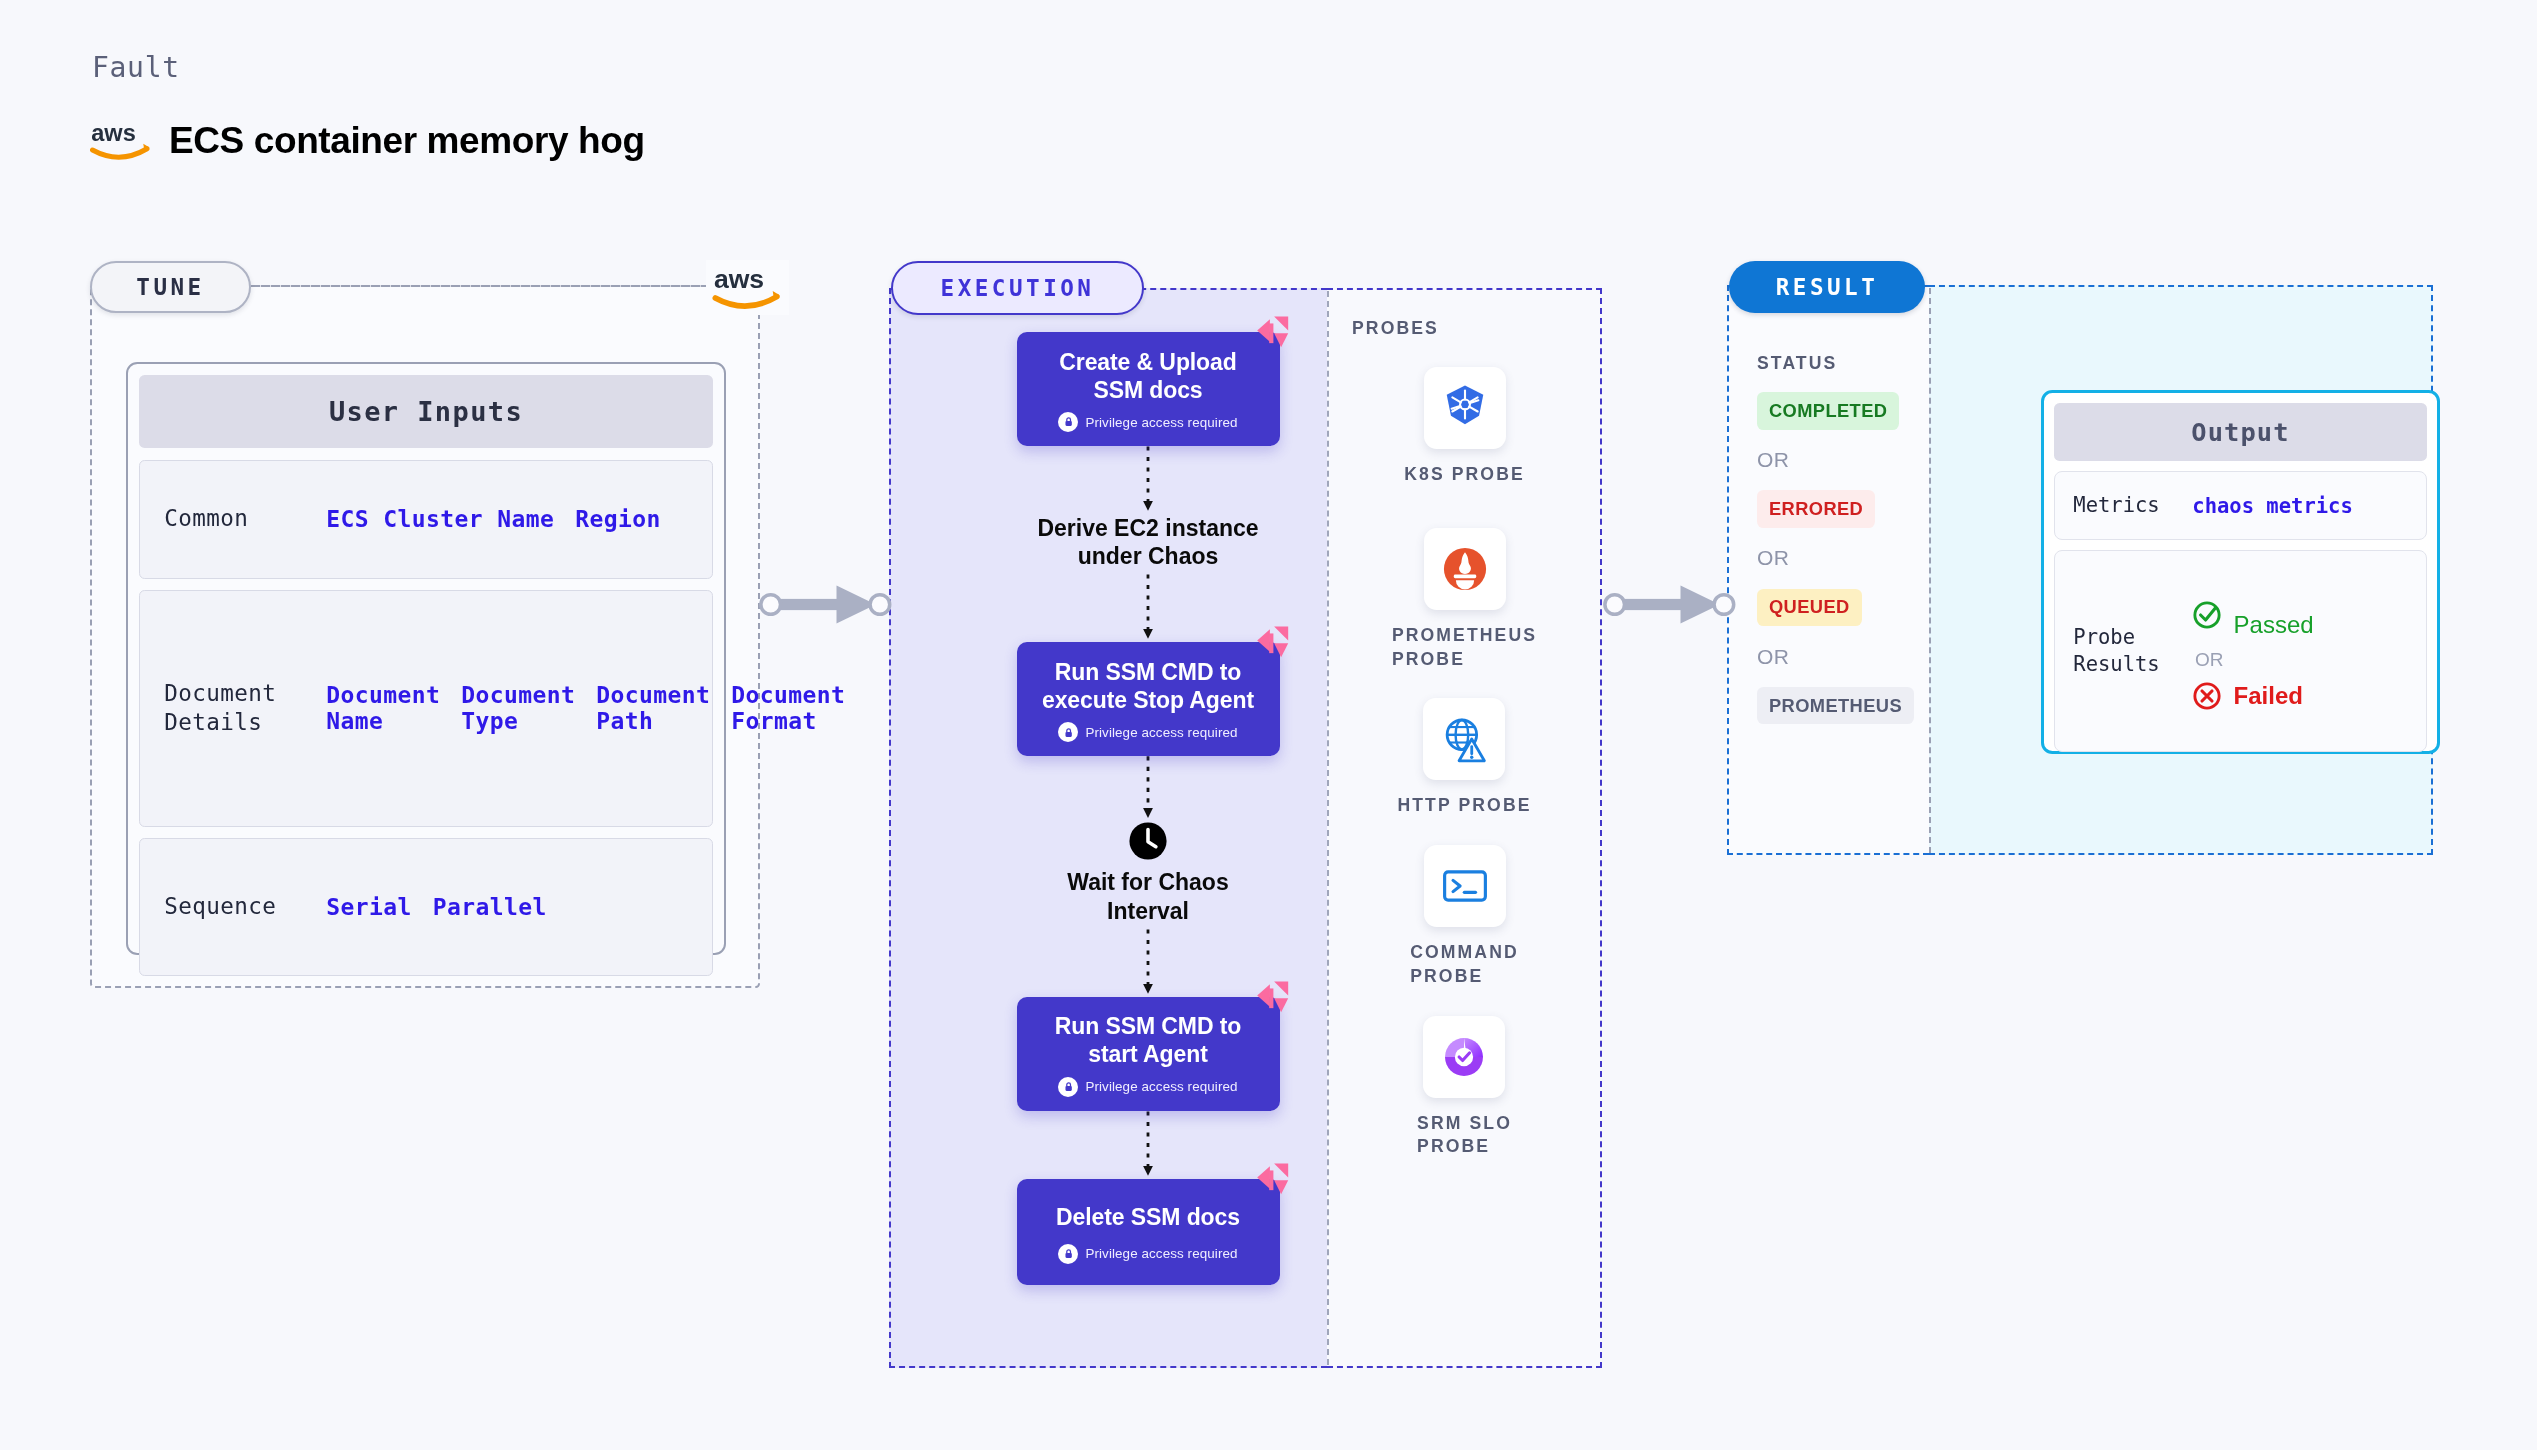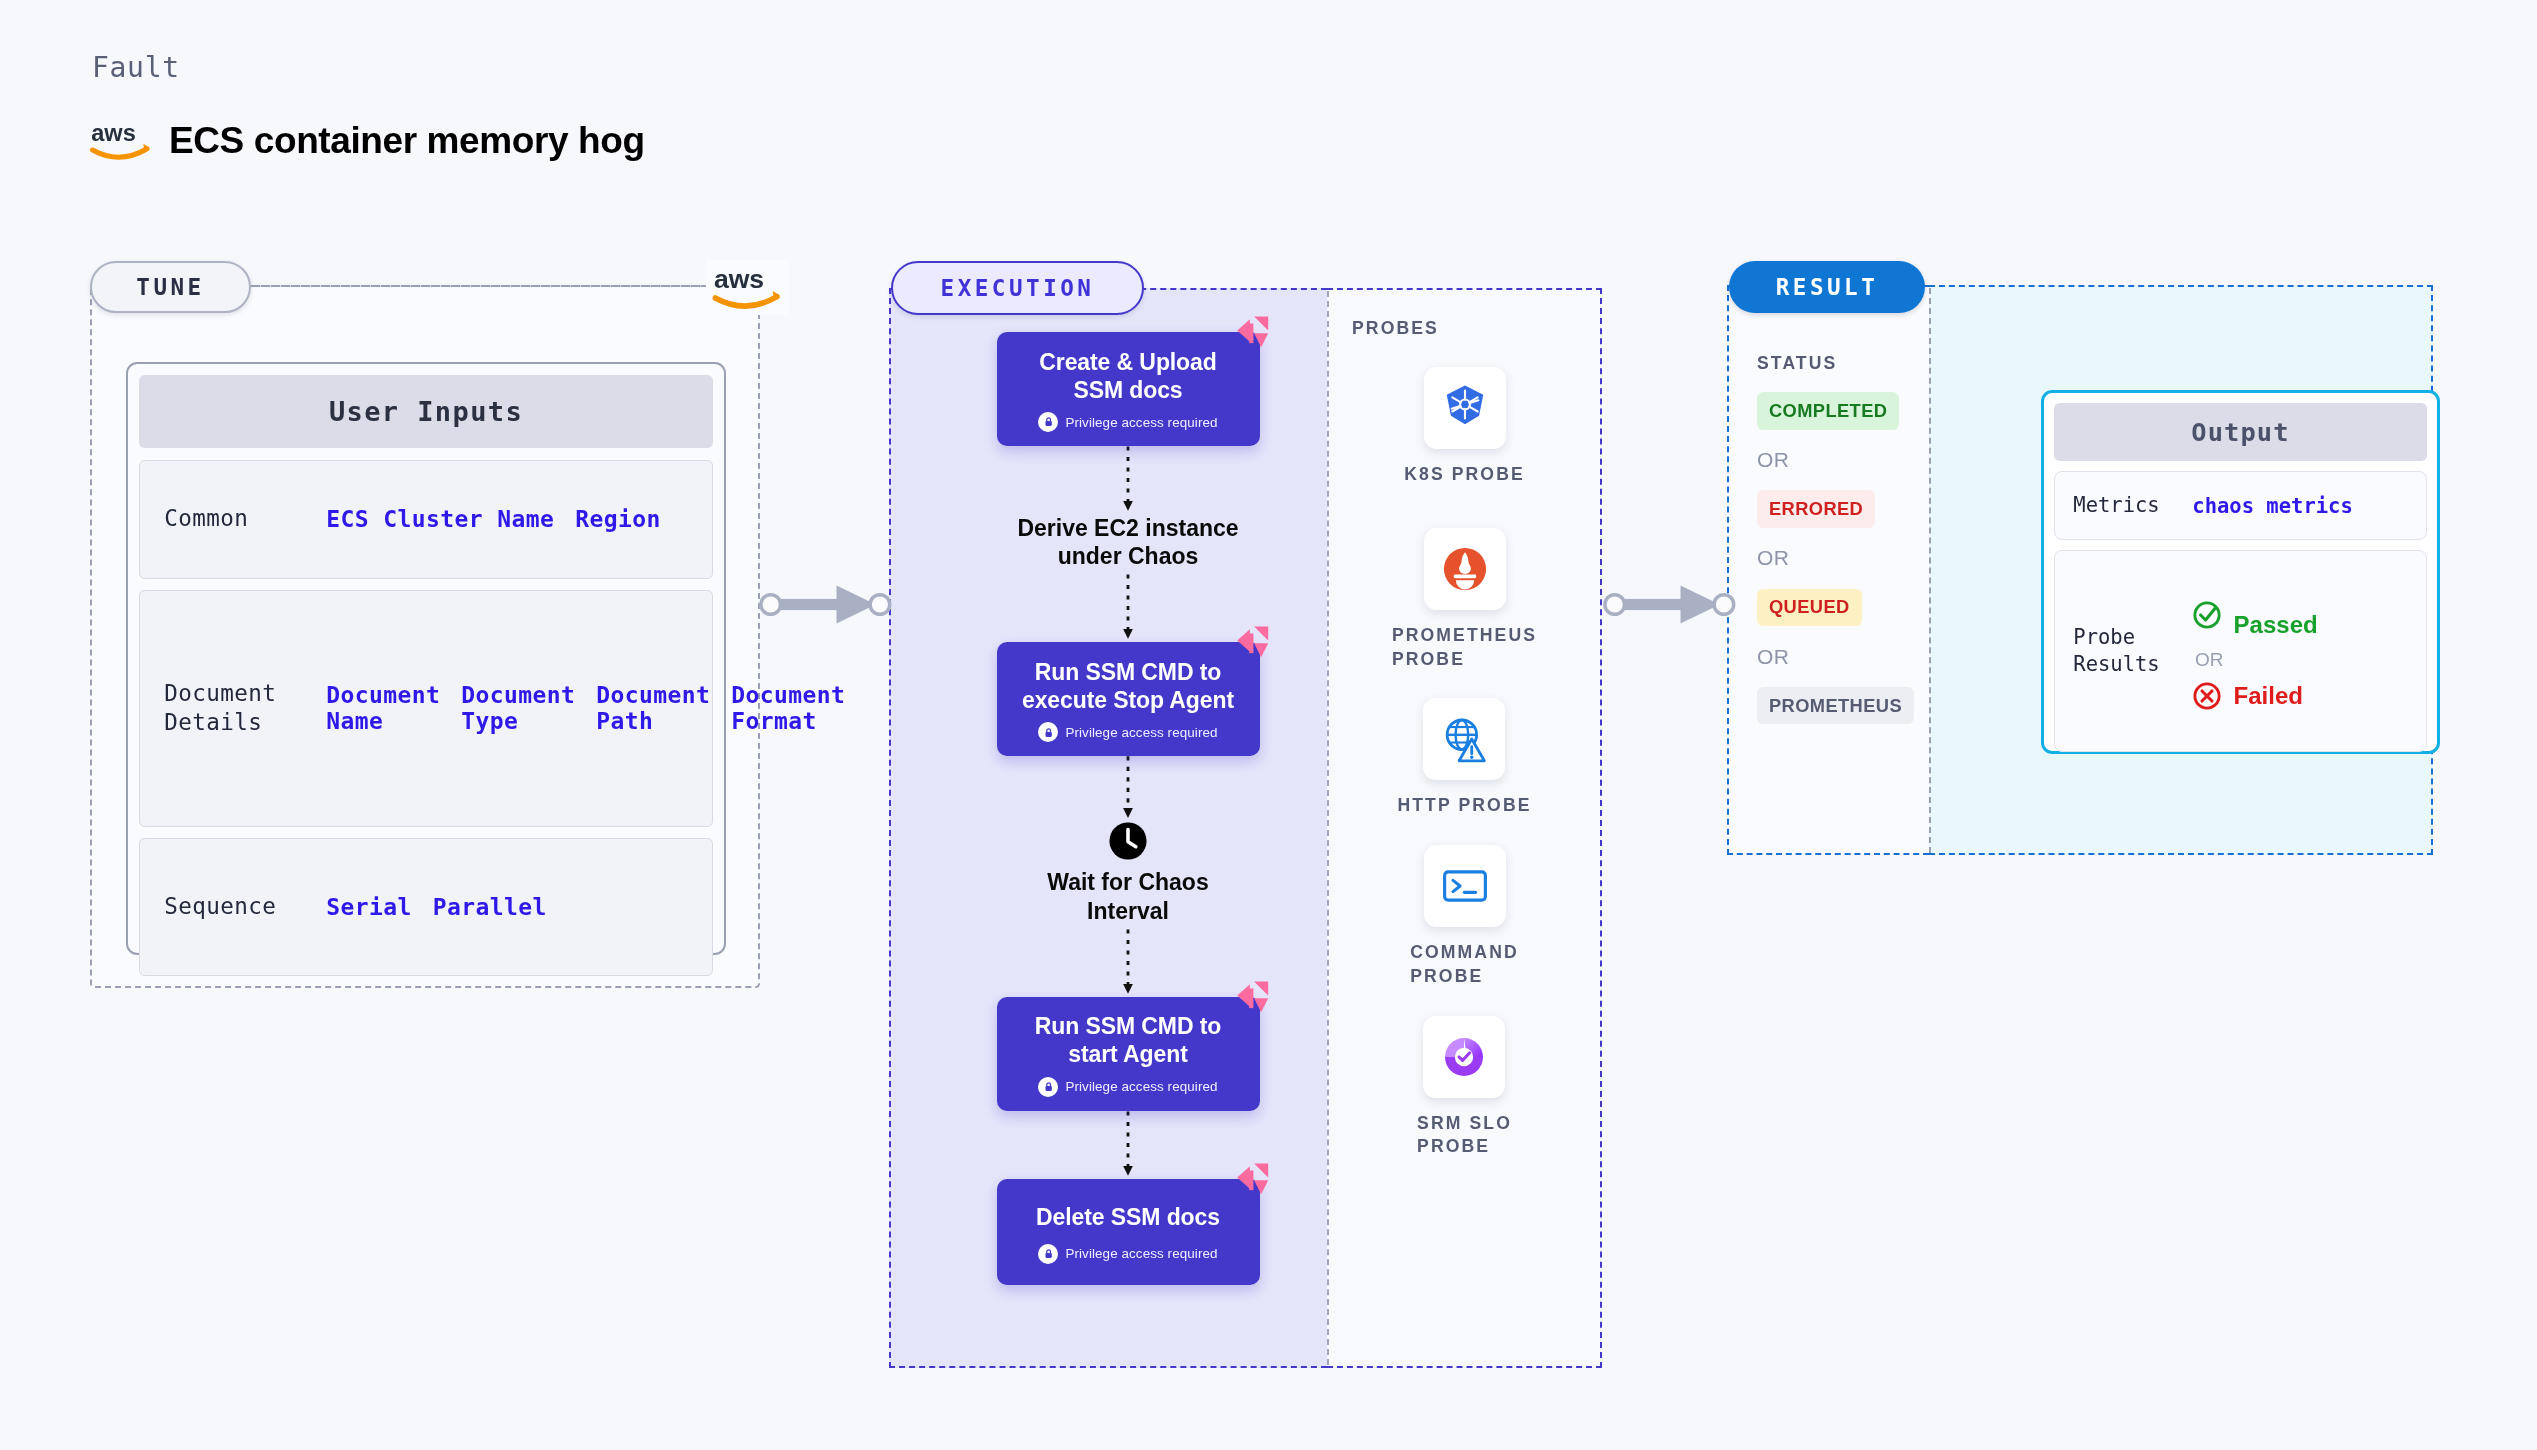--- a/index.html
+++ b/index.html
@@ -114,21 +114,21 @@
     position: absolute; left: 1327px; top: 288px;
     width: 275px; height: 1080px;
     border: 2.8px dashed #4338ca; border-left: none;
     background: #f8f9fd; z-index: 2;
   }
   .probes-divider {
     position: absolute; left: 1327px; top: 291px; width: 0; height: 1074px;
     border-left: 2.1px dashed #a0a6bb; z-index: 3;
   }
 
-  .flow { position: absolute; left: 909px; top: 288px; width: 438px; z-index: 4; }
+  .flow { position: absolute; left: 929px; top: 288px; width: 438px; z-index: 4; }
   .node {
     position: relative; width: 263px; margin: 0 auto;
     background: #4338ca; border-radius: 10px;
     box-shadow: 0 5.6px 12.7px rgba(67,56,202,.24);
     padding: 15.5px 11.3px 14px; text-align: center;
   }
   .node-title {
     color: #fff; font-size: 23px; font-weight: 700; line-height: 1.22;
     letter-spacing: -0.1px;
   }
@@ -235,21 +235,21 @@
   }
   .og-metrics { height: 69px; }
   .og-probes  { height: 202px; }
   .out-link {
     font-family: "DejaVu Sans Mono", monospace;
     font-size: 20.5px; color: #2f19e8; font-weight: 700;
   }
   .pr-col { display: flex; flex-direction: column; gap: 10px; }
   .pr-row { display: flex; align-items: center; gap: 11.3px; }
   .pr-row svg { width: 30px; height: 30px; display: block; flex: 0 0 30px; }
-  .pr-pass { font-size: 24px; font-weight: 700; color: #17a02a; margin-top: 20px; }
+  .pr-pass { font-size: 24px; font-weight: 400; color: #17a02a; margin-top: 20px; }
   .pr-fail { font-size: 24px; font-weight: 700; color: #e01b1b; }
   .pr-or { font-size: 19px; color: #9aa0b4; padding-left: 2.8px; }
 </style>
 </head>
 <body>
 
 <div id="stage">
 
   <div class="fault-kicker">Fault</div>
   <div class="title-row">

